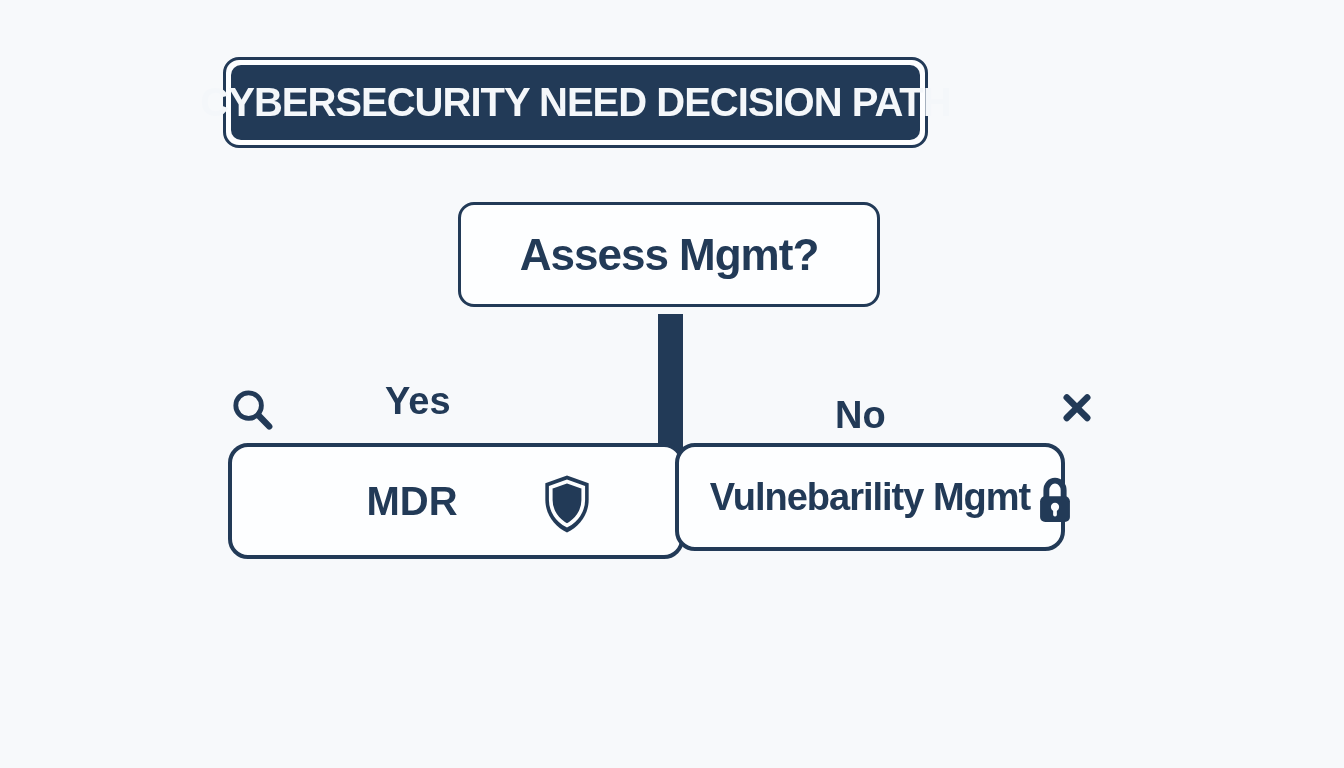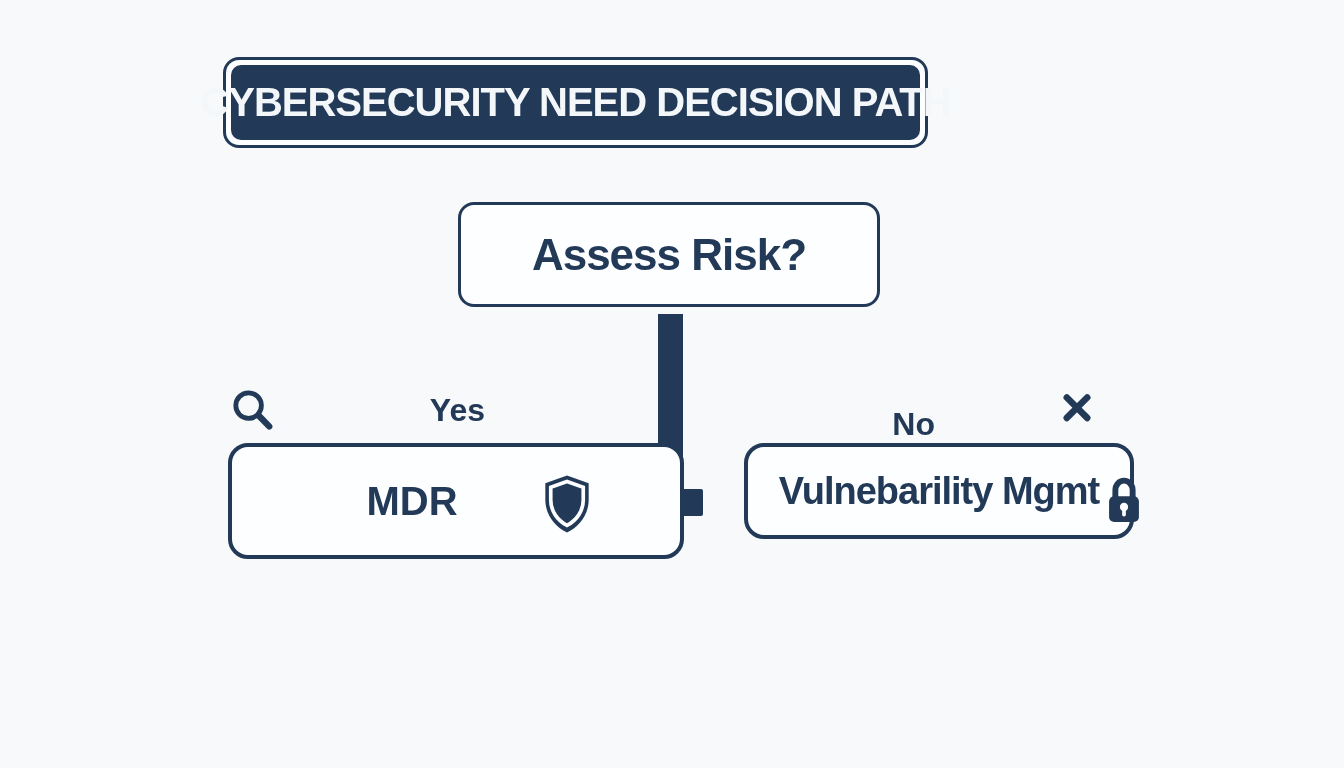--- a/index.html
+++ b/index.html
@@ -52,38 +52,38 @@
   .decision .node-label{font-size:44px;letter-spacing:-1px;}
   .result{
     border-radius:20px;border-width:4px;
   }
   .mdr{left:228px;top:443px;width:456px;height:116px;}
   .mdr .node-label{
     position:absolute;left:0;top:0;width:360px;height:100%;
     display:flex;align-items:center;justify-content:center;
     font-size:40px;
   }
-  .vuln{left:744px;top:443px;width:390px;height:96px;}
+  .vuln{left:675px;top:443px;width:390px;height:108px;}
   .vuln .node-label{
     font-size:38px;letter-spacing:-1px;
   }
   
   .conn-v{
     position:absolute;left:658px;top:314px;width:25px;height:180px;
     background:var(--navy);
   }
   .conn-foot{
     position:absolute;left:630px;top:489px;width:73px;height:27px;
     background:var(--navy);border-radius:2px;
   }
   
   .branch-label{
-    position:absolute;top:392px;width:100px;
-    text-align:right;
-    color:var(--navy);font-weight:bold;font-size:32px;
+    position:absolute;top:380px;width:100px;
+    text-align:left;
+    color:var(--navy);font-weight:bold;font-size:38px;
   }
   .label-yes{left:385px;}
   .label-no{left:835px;margin-top:14px;}
   
   .icon{position:absolute;}
   .search-icon{left:228px;top:386px;}
   .x-icon{left:1058px;top:390px;}
   .shield-icon{left:309px;top:26px;}
   .lock-icon{right:-16px;top:27px;}
 </style>
@@ -92,21 +92,21 @@
 
 <div class="stage" style="--navy: #223a57; --box-bg: #fdfeff; background: rgb(247, 249, 251);">
 
   <div class="title-outer">
     <div class="title-inner">
       <span class="title-text">CYBERSECURITY NEED DECISION PATH</span>
     </div>
   </div>
 
   <div class="node decision">
-    <span class="node-label">Assess Risk?</span>
+    <span class="node-label">Assess Mgmt?</span>
   </div>
 
   <div class="conn-v"></div>
   <div class="conn-foot"></div>
 
   <svg class="icon search-icon" width="48" height="48" viewBox="0 0 24 24">
     <circle cx="10.3" cy="9.8" r="6.4" fill="none" stroke="#223a57" stroke-width="2.4"></circle>
     <path d="M15.2 14.6 L20.6 20.2" fill="none" stroke="#223a57" stroke-width="3.2" stroke-linecap="round"></path>
   </svg>
   <div class="branch-label label-yes">Yes</div>

